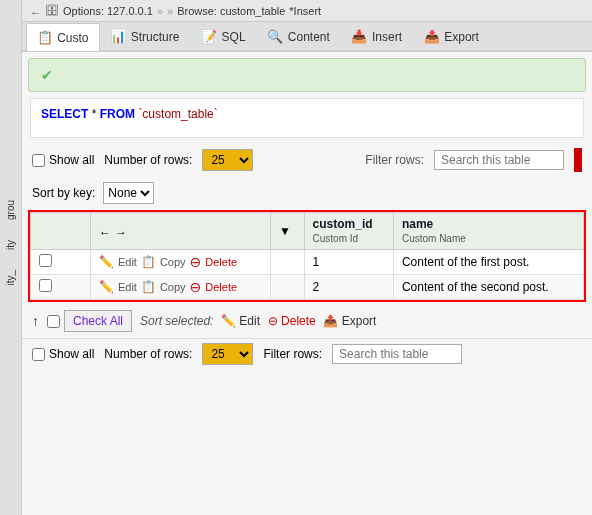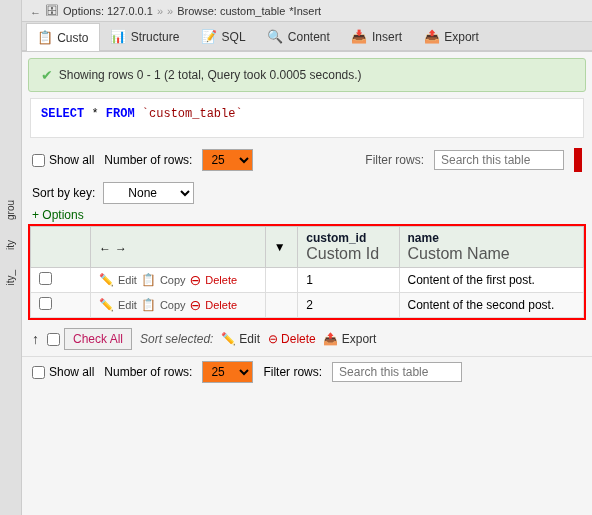--- a/index.html
+++ b/index.html
@@ -78,21 +78,21 @@
       color: #5cb85c;
       font-size: 14px;
     }
 
     
     .sql-area {
       background: #fff;
       margin: 4px 8px;
       padding: 8px 10px;
       border: 1px solid #e0e0e0;
-      font-family: Liberation Mono, monospace;
+      font-family: Liberation Sans, sans-serif;
       font-size: 12px;
       min-height: 40px;
     }
     .sql-keyword { color: #00f; font-weight: bold; }
     .sql-table { color: #900; }
 
     
     .controls-row {
       display: flex;
       align-items: center;
@@ -102,21 +102,21 @@
     }
     .show-all-cb {
       display: flex;
       align-items: center;
       gap: 4px;
     }
     .controls-row select, .bottom-controls select {
       padding: 2px 4px;
       border: 1px solid #aaa;
       font-size: 12px;
-      background: #f97316;
+      background: #eab308;
     }
     .filter-label {
       margin-left: auto;
       color: #555;
     }
     .filter-input {
       border: 1px solid #aaa;
       padding: 2px 6px;
       font-size: 12px;
       width: 130px;
@@ -125,21 +125,21 @@
 
     
     .sort-row {
       display: flex;
       align-items: center;
       gap: 8px;
       padding: 4px 10px;
       font-size: 12px;
     }
     .sort-row select {
-      padding: 2px 20px;
+      padding: 2px 0;
       border: 1px solid #aaa;
       font-size: 12px;
       background: #fff;
     }
 
     
     .options-link {
       color: #006600;
       padding: 2px 10px;
       font-size: 12px;
@@ -171,21 +171,21 @@
     }
     .data-table thead th.col-actions {
       width: 60px;
       text-align: center;
     }
     .col-header-name {
       color: #0f172a;
       font-weight: bold;
     }
     .col-header-sub {
-      font-size: 16px;
+      font-size: 10px;
       color: #555;
       font-weight: normal;
     }
     .data-table tbody tr {
       background: #fff;
     }
     .data-table tbody tr:nth-child(even) {
       background: #f9f9f9;
     }
     .data-table td {
@@ -230,21 +230,21 @@
     
     .bottom-action-bar {
       display: flex;
       align-items: center;
       gap: 8px;
       padding: 6px 10px;
       font-size: 12px;
     }
     .check-all-btn {
       cursor: pointer;
-      color: #be185d;
+      color: #6d28d9;
       background: #f0f0f0;
       border: 1px solid #aaa;
       padding: 3px 8px;
       font-size: 12px;
       display: flex;
       align-items: center;
       gap: 4px;
     }
     .with-selected-label {
       color: #555;
@@ -371,21 +371,20 @@
       </div>
       <div class="nav-tab">
         <span class="tab-icon">📤</span>
         <span>Export</span>
       </div>
     </div>
 
     
     <div class="success-bar">
       <span class="success-icon">✔</span>
-      <span>Showing rows 0 - 1  (2 total, Query took 0.0005 seconds.)</span>
     </div>
 
     
     <div class="sql-area">
       <span class="sql-keyword">SELECT</span>
       <span> * </span>
       <span class="sql-keyword">FROM</span>
       <span class="sql-table"> `custom_table`</span>
     </div>
 
@@ -409,21 +408,20 @@
 
     
     <div class="sort-row">
       <span>Sort by key:</span>
       <select>
         <option>None</option>
       </select>
     </div>
 
     
-    <a class="options-link">+ Options</a>
 
     
     <div class="table-wrapper">
       <table class="data-table">
         <thead>
           <tr>
             <th class="col-actions"></th>
             <th>
               <div style="display:flex;align-items:center;gap:4px;">
                 <span style="cursor:pointer;">←</span>

